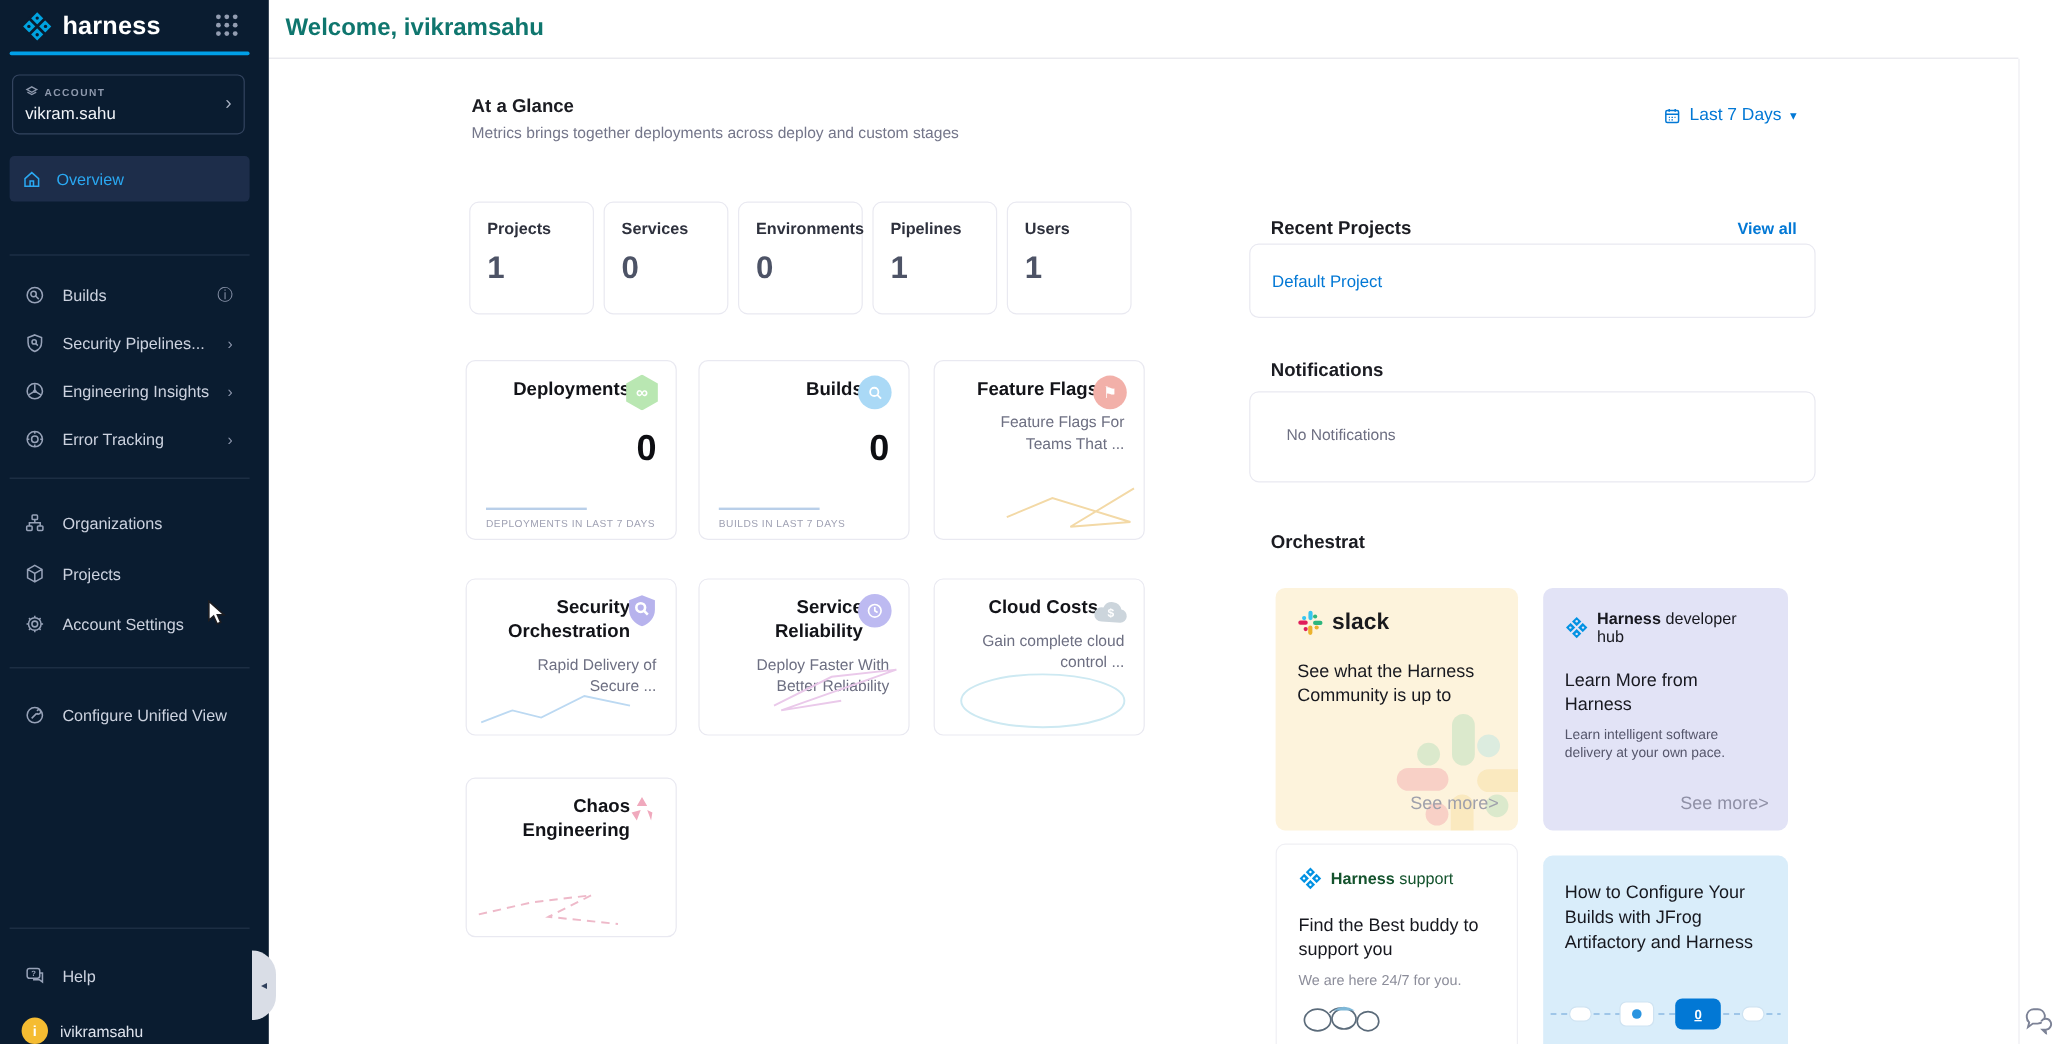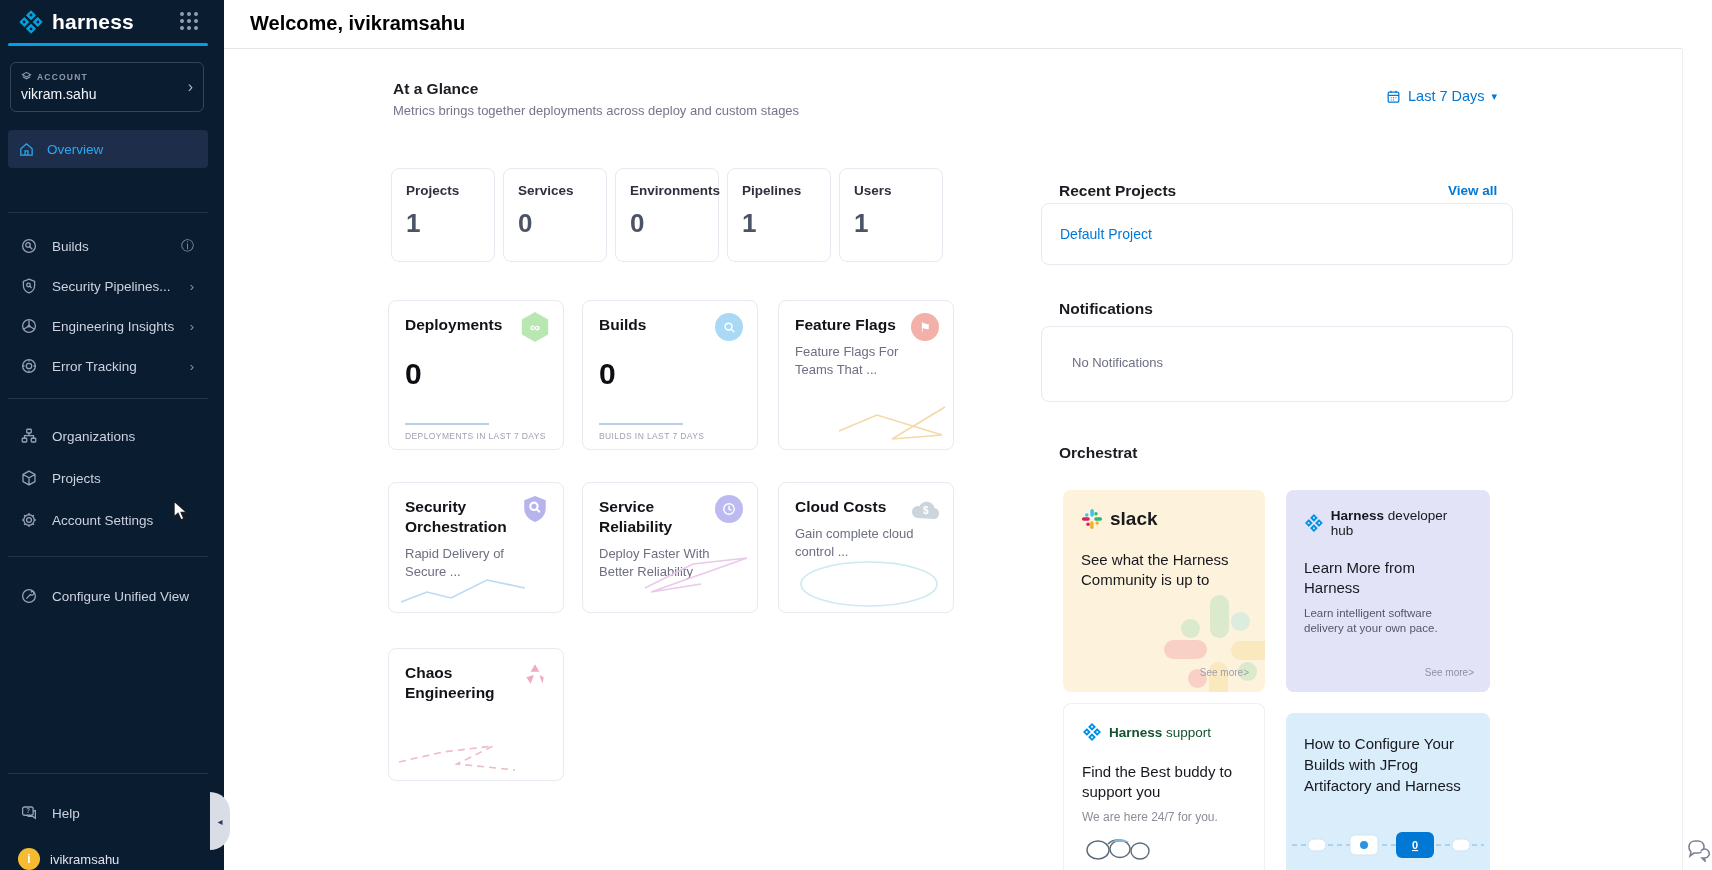--- a/index.html
+++ b/index.html
@@ -35,56 +35,56 @@
   .avatar { width:22px; height:22px; border-radius:50%; background:#f5bc32; color:#fff;
     font-size:12px; font-weight:bold; display:flex; align-items:center; justify-content:center; }
   .collapse-handle { position:absolute; left:210px; top:792px; width:20px; height:58px;
     background:#d9dde6; border-radius:0 22px 22px 0; z-index:6; display:flex;
     align-items:center; justify-content:center; color:#30405c; font-size:10px; cursor:pointer; }
 
   
   #main { position:absolute; left:224px; top:0; width:1488px; height:870px; background:#fff; }
   #page-header { position:absolute; left:0; top:0; width:1458px; height:49px;
     border-bottom:1px solid #e5e5ec; background:#fff; }
-  #page-title { position:absolute; left:26px; top:12px; font-size:20px; font-weight:bold; color:#000000; }
+  #page-title { position:absolute; left:14px; top:12px; font-size:20px; font-weight:bold; color:#0f766e; }
   .gutter { position:absolute; left:1458px; top:49px; width:30px; height:821px;
     background:#fff; border-left:1px solid #ededf2; }
 
   .h-sec { font-size:15.5px; font-weight:bold; color:#1b1c22; }
   .card { position:absolute; background:#fff; border:1px solid #e9e9f1; border-radius:8px; }
 
   .range-ctl { position:absolute; left:1162px; top:88px; display:flex; align-items:center;
     gap:7px; color:#0278d5; font-size:14.5px; cursor:pointer; }
 
   .metric-card { position:absolute; top:168px; width:104px; height:94px; padding:14px 0 0 14px; }
   .metric-label { font-size:13.5px; font-weight:bold; color:#2e313d; }
   .metric-value { font-size:26px; font-weight:bold; color:#4d5366; margin-top:10px; }
 
-  .mod-card { padding:14px 16px; }
+  .mod-card { padding:14px 16px;text-align:right; }
   .mod-title { font-size:15.5px; font-weight:bold; color:#121318; line-height:20px; width:120px; }
   .mod-icon { position:absolute; right:13px; top:11px; width:30px; height:30px;
     display:flex; align-items:center; justify-content:center; }
   .mod-zero { font-size:30px; font-weight:bold; color:#0d0e12; margin-top:22px; }
   .mod-desc { font-size:13px; color:#6d6f82; line-height:18px; margin-top:8px; width:142px; }
   .flatline { position:absolute; left:16px; top:122px; width:84px; height:2px; background:#b9cfe9; }
   .mod-caps { position:absolute; left:16px; top:130px; font-size:8.5px; letter-spacing:.4px; color:#9fa1b3; }
   .squiggle { position:absolute; pointer-events:none; }
 
   .hexagon { width:30px; height:30px; background:#b9e7b2;
     clip-path:polygon(50% 0,94% 25%,94% 75%,50% 100%,6% 75%,6% 25%);
     display:flex; align-items:center; justify-content:center; color:#fff; font-weight:bold; font-size:14px; }
   .disc { width:28px; height:28px; border-radius:50%; display:flex; align-items:center;
     justify-content:center; color:#fff; }
 
   .link-blue { color:#0278d5; cursor:pointer; }
   .res-card { position:absolute; border-radius:8px; overflow:hidden; padding:18px; }
   .brand-row { display:flex; align-items:center; gap:7px; }
   .res-head { font-size:15px; font-weight:normal; color:#17181f; line-height:20px; margin-top:20px; }
   .res-sub { font-size:11.5px; color:#55566b; line-height:15px; margin-top:8px; }
-  .see-more { position:absolute; right:16px; bottom:14px; font-size:10px; color:#9fa0ab; cursor:pointer; }
+  .see-more { position:absolute; right:16px; bottom:14px; font-size:15px; color:#9fa0ab; cursor:pointer; }
   .watermark { position:absolute; right:-14px; bottom:-18px; opacity:.16; }
 
   .cursor { position:absolute; left:172px; top:500px; z-index:9; pointer-events:none; }
   .chat-fab { position:absolute; left:1686px; top:838px; color:#7c8296; cursor:pointer; z-index:7; }
 </style>
 </head>
 <body>
 
 <aside id="sidebar">
   <div class="logo-row">

